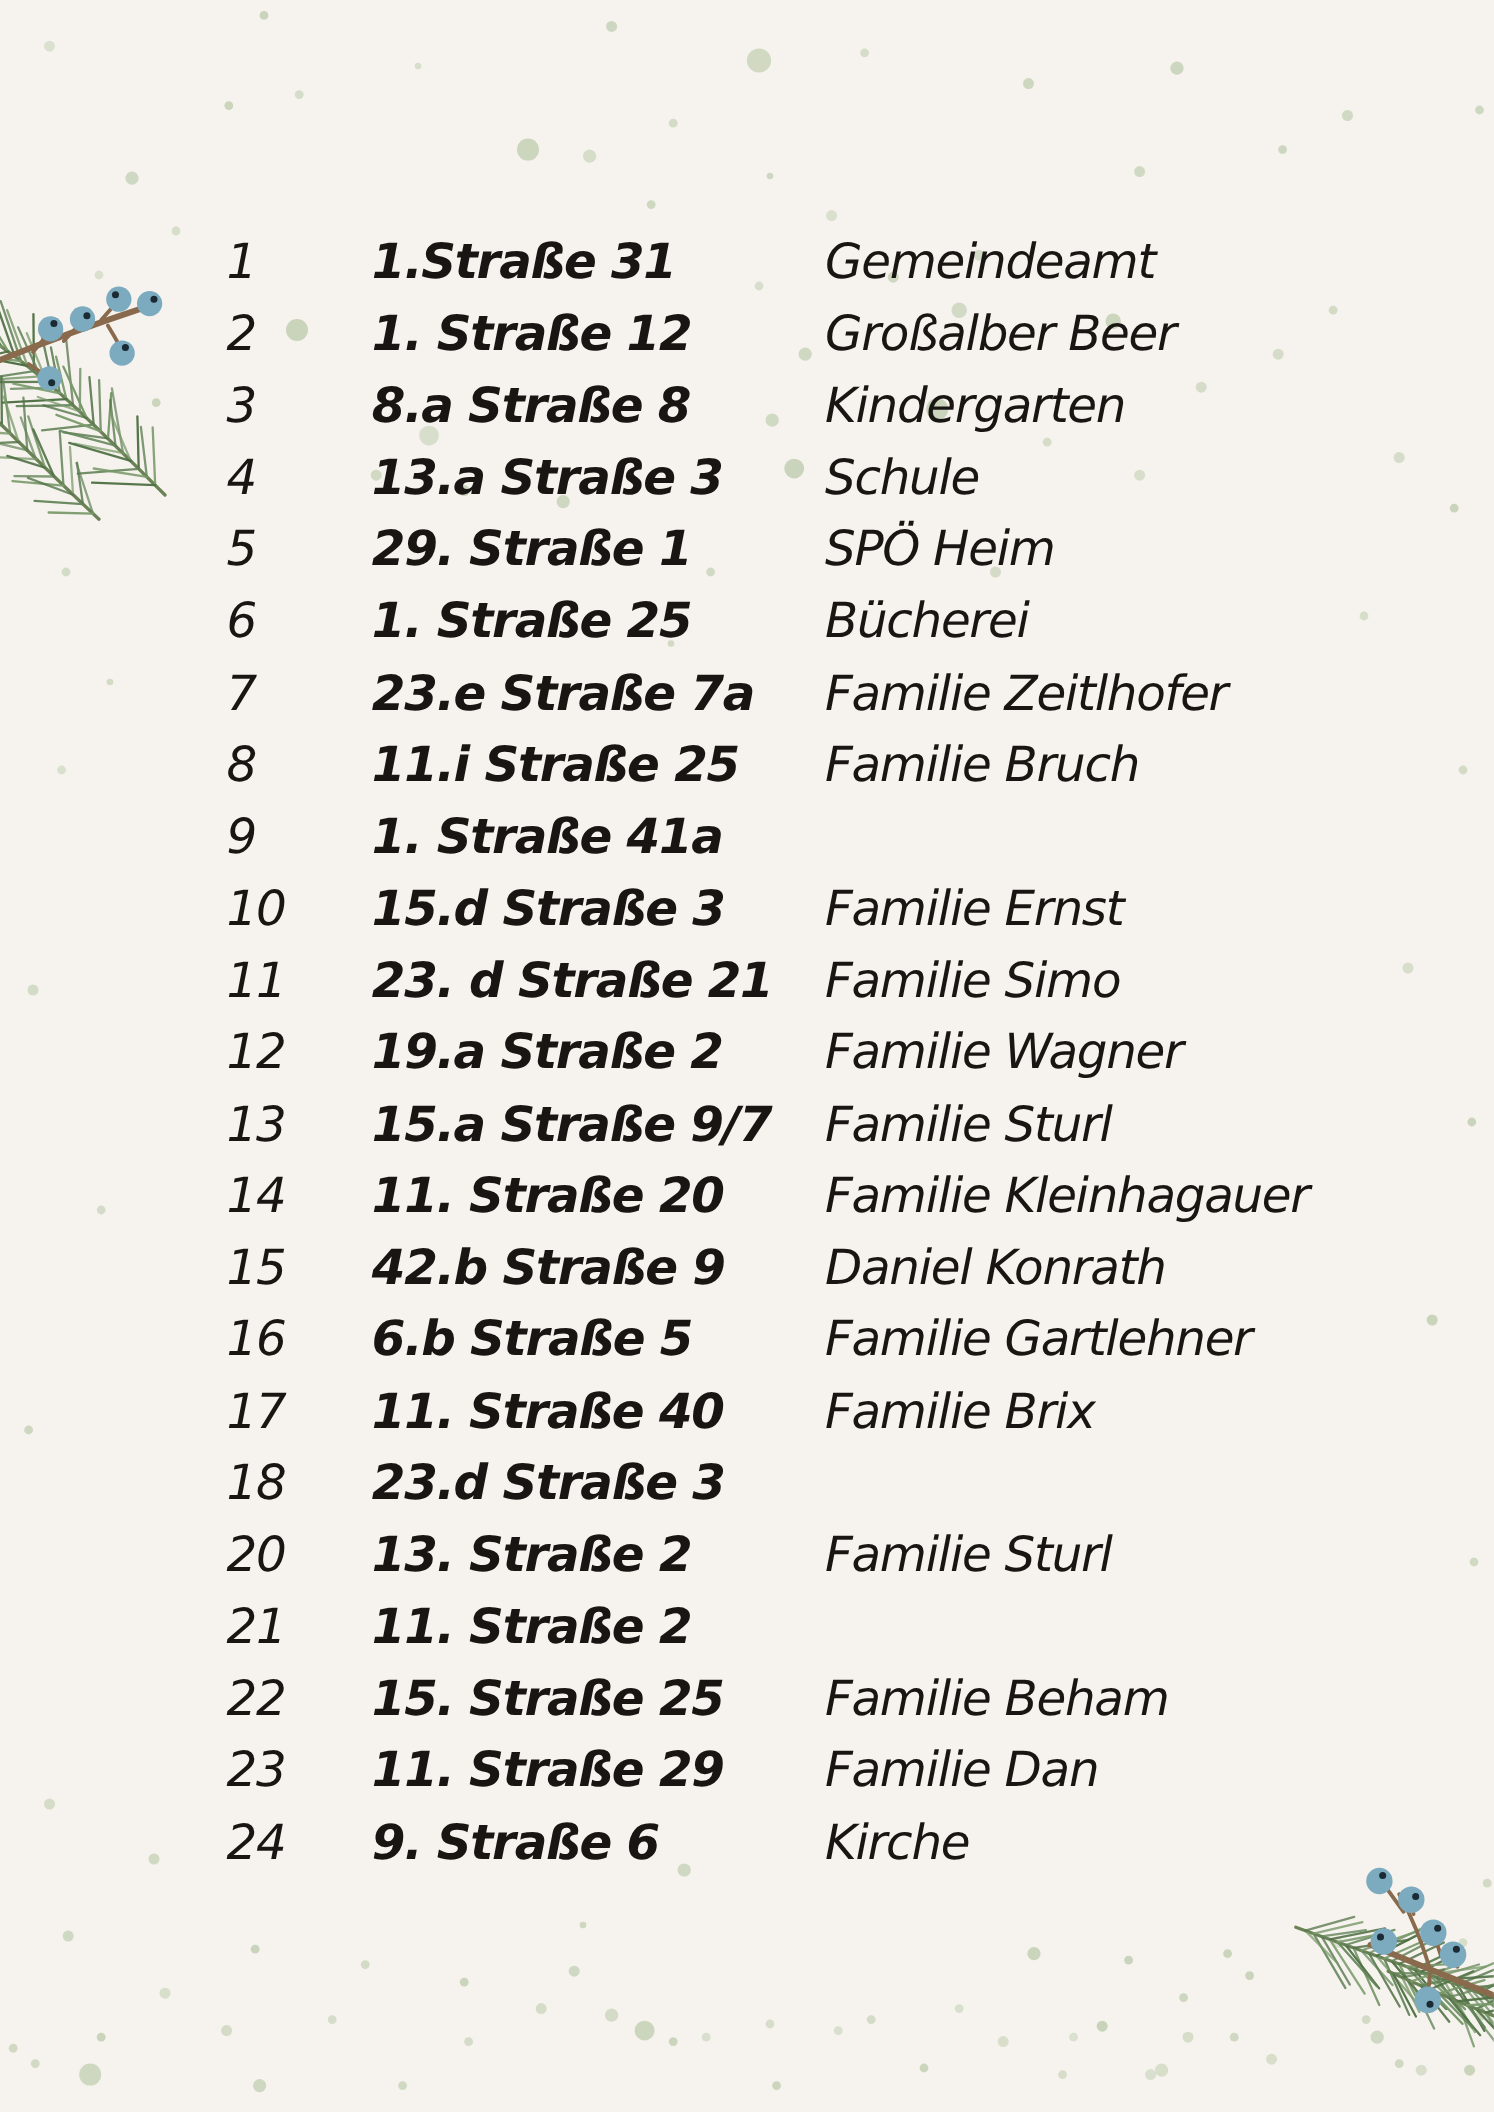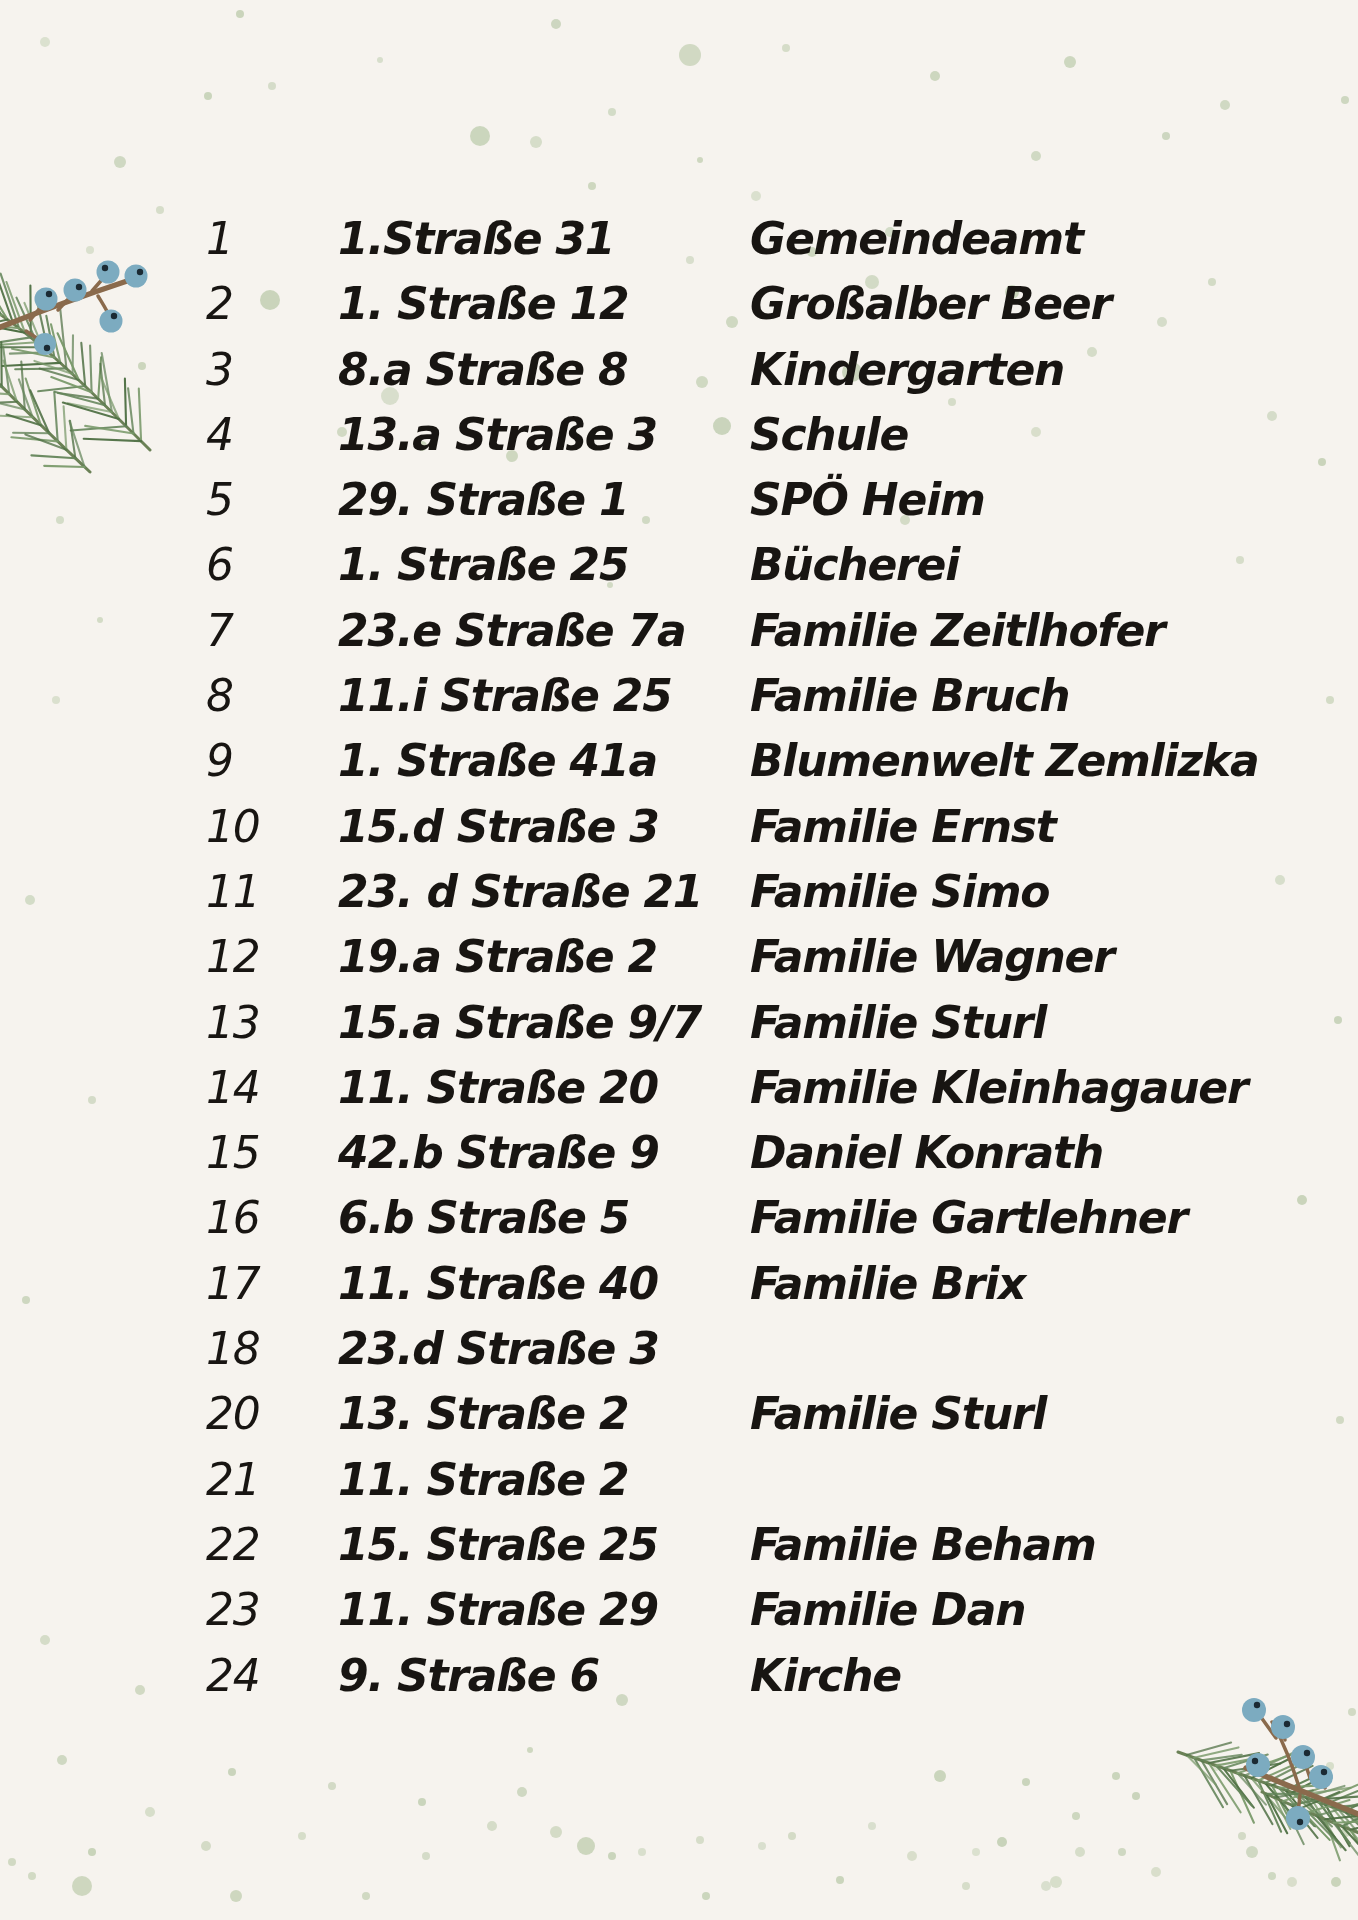--- a/index.html
+++ b/index.html
@@ -24,21 +24,21 @@
   .row span{
     position:absolute;top:0;height:65.3px;line-height:65.3px;
     font-style:italic;
     font-size:44px;
     letter-spacing:-1.2px;
     color:#181512;
     white-space:nowrap;
   }
   .num{left:206px;}
   .addr{left:338px;font-weight:bold;}
-  .name{left:750px;font-weight:bold;}
+  .name{left:750px;}
 </style>
 </head>
 <body style="background: rgb(246, 243, 238);">
 
 <div class="page">
   <svg id="decor" viewBox="0 0 1358 1920" xmlns="http://www.w3.org/2000/svg">
       <g>
         <circle cx="45" cy="42" r="5" fill="#c5d1b6" opacity="0.55"></circle>
         <circle cx="240" cy="14" r="4" fill="#c5d1b6" opacity="0.92"></circle>
         <circle cx="272" cy="86" r="4" fill="#c5d1b6" opacity="0.67"></circle>
@@ -407,21 +407,20 @@
 
   <div class="row">
     <span class="num">8</span>
     <span class="addr">11.i Straße 25</span>
     <span class="name">Familie Bruch</span>
   </div>
 
   <div class="row">
     <span class="num">9</span>
     <span class="addr">1. Straße 41a</span>
-    <span class="name">Blumenwelt Zemlizka</span>
   </div>
 
   <div class="row">
     <span class="num">10</span>
     <span class="addr">15.d Straße 3</span>
     <span class="name">Familie Ernst</span>
   </div>
 
   <div class="row">
     <span class="num">11</span>

